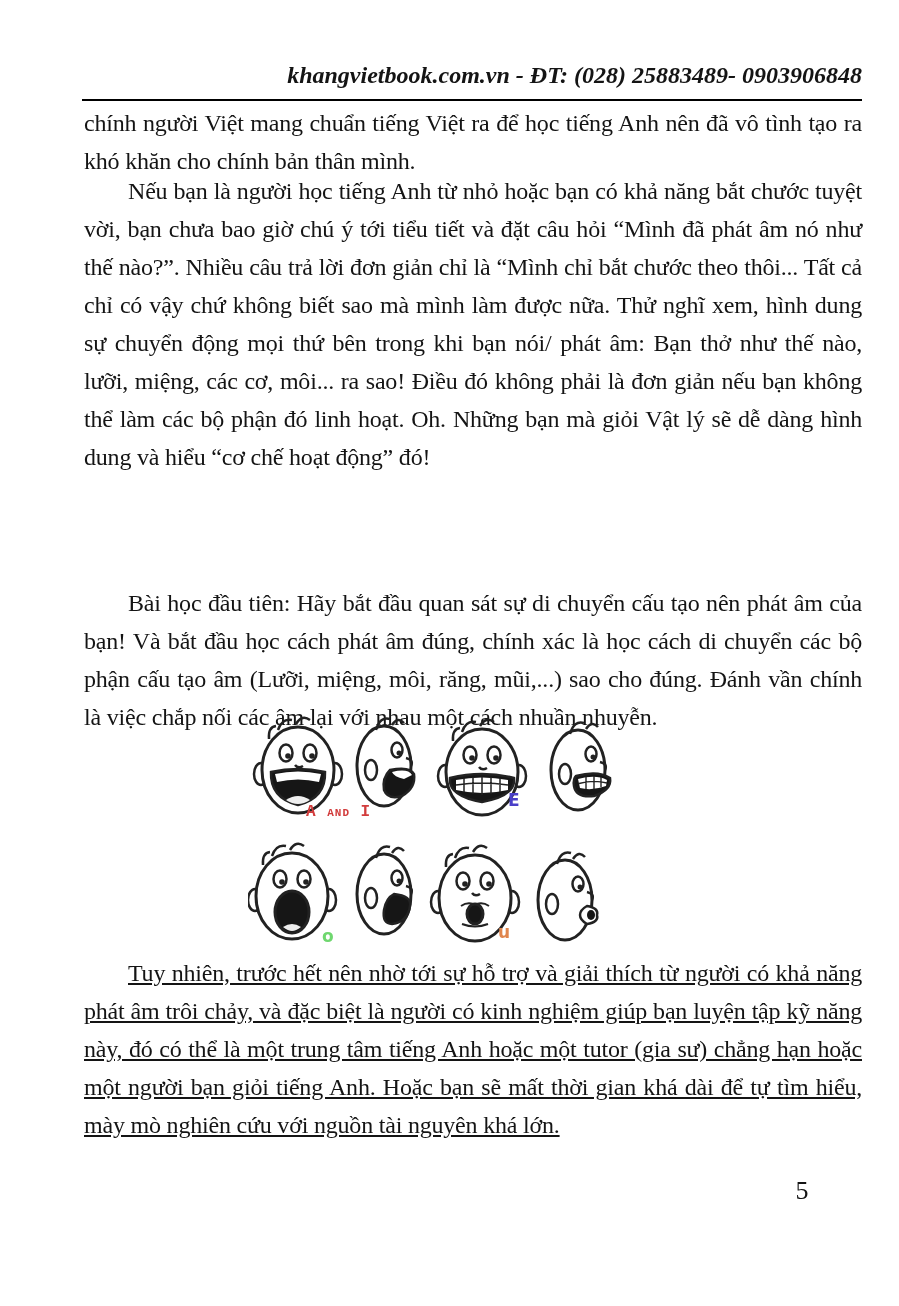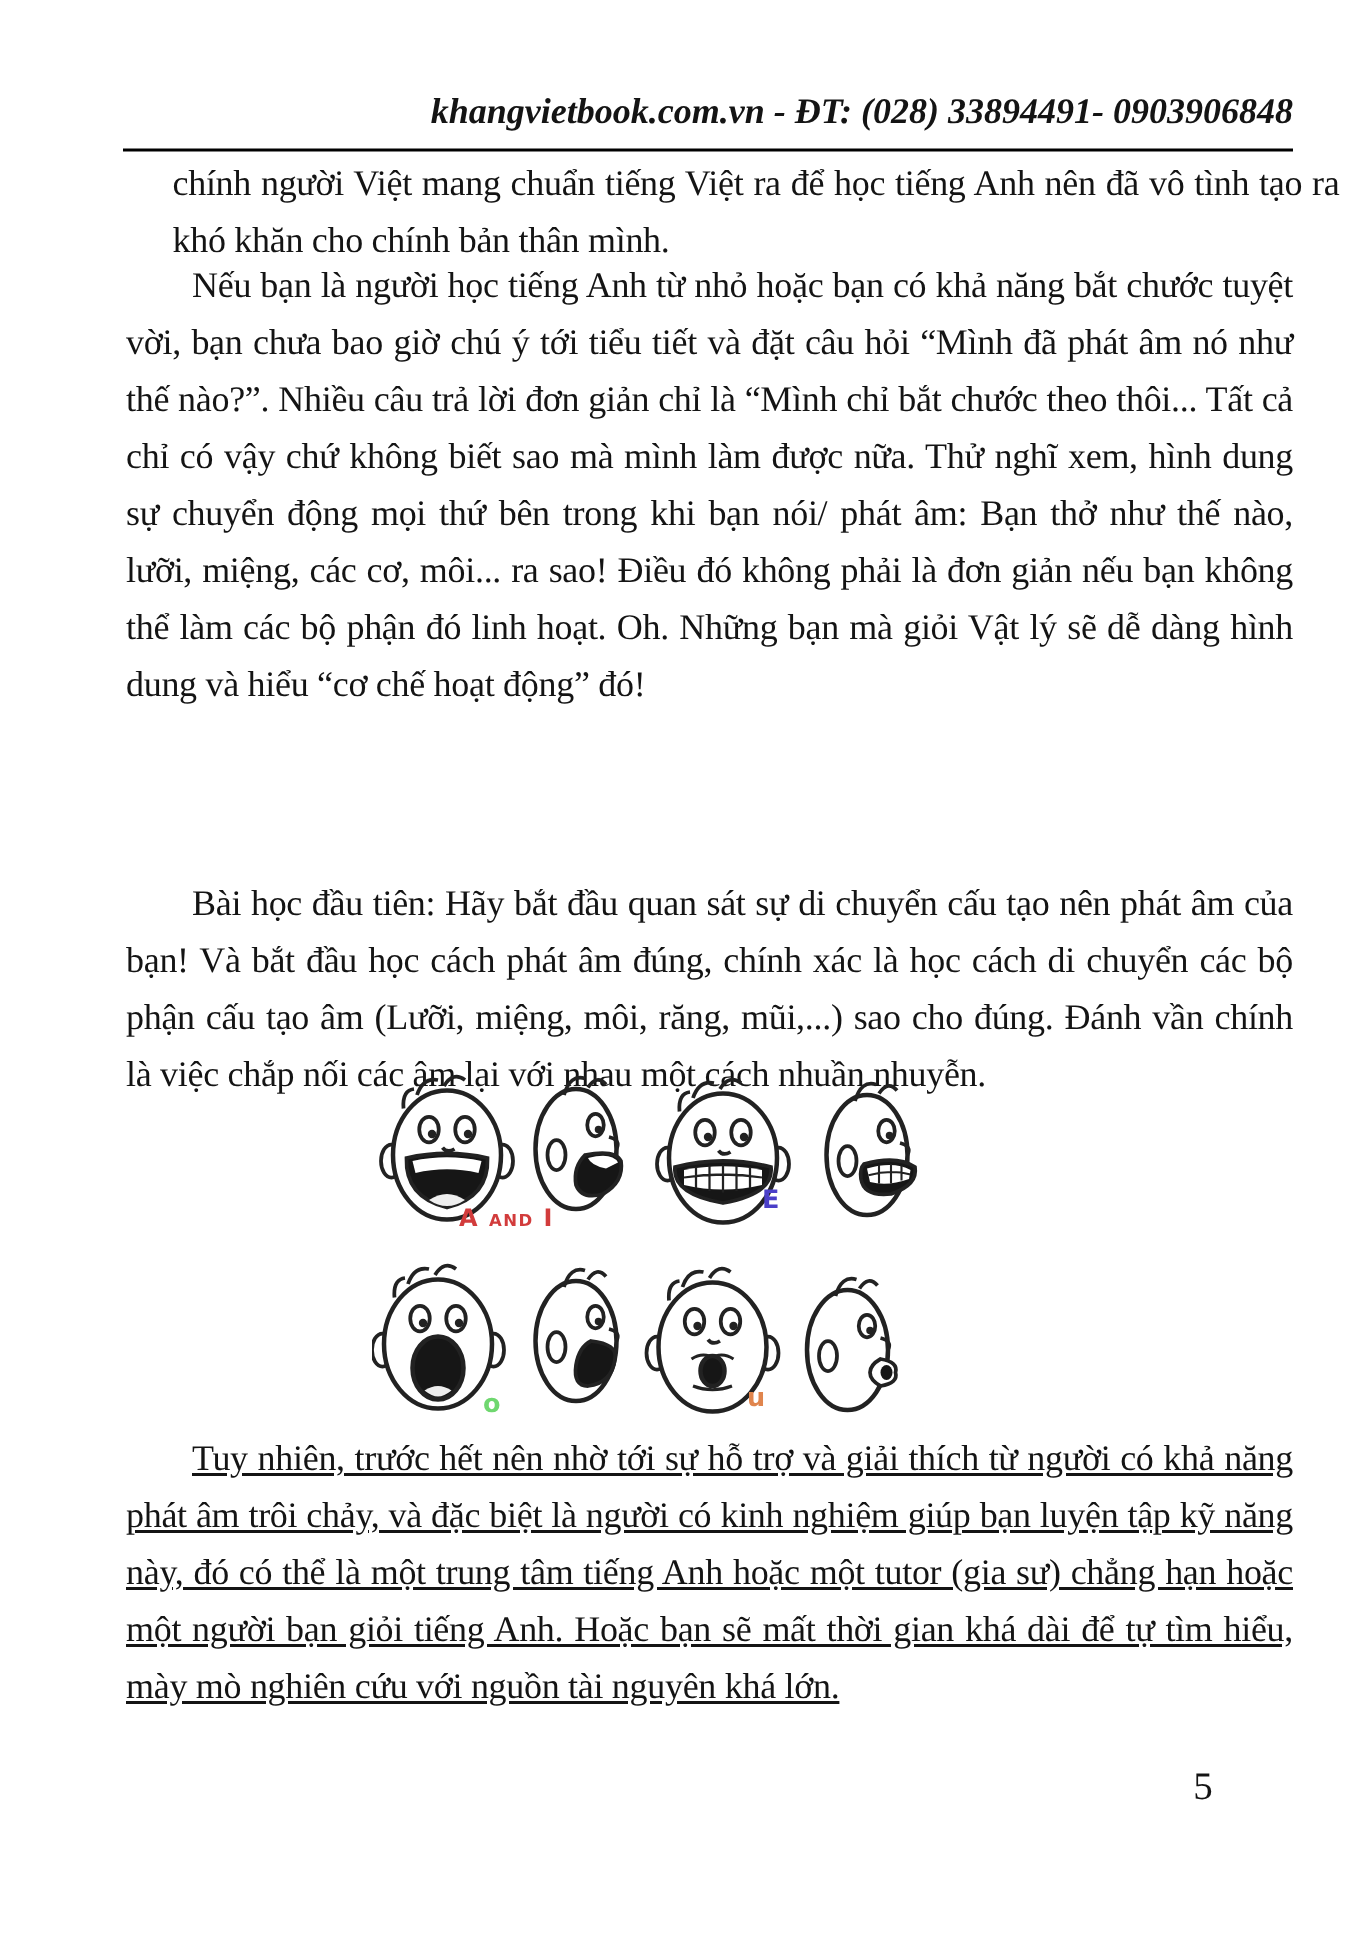--- a/index.html
+++ b/index.html
@@ -21,21 +21,21 @@
     position:absolute;top:99px;left:82px;width:780px;height:2px;
     background:#000;
   }
   .body-p{
     position:absolute;left:84px;width:778px;margin:0;
     font-size:24px;line-height:38px;
     text-align:justify;
     text-indent:44px;
     letter-spacing:-0.2px;
   }
-  .noindent{text-indent:0;margin-left:31px;}
+  .noindent{text-indent:0;}
   .pos-p1{top:104px;}
   .pos-p2{top:172px;}
   .pos-p3{top:560px;margin-top:24px;}
   .pos-p4{top:954px;text-decoration:underline;}
   .illustration{
     position:absolute;left:248px;top:714px;width:404px;height:246px;
   }
   .illustration svg{position:absolute;left:0;top:0;}
   .lbl{
     position:absolute;
@@ -51,21 +51,21 @@
     position:absolute;left:772px;top:1176px;width:60px;
     font-size:26px;text-align:center;
   }
 </style>
 </head>
 <body>
 
 <div class="page">
 
   <div class="header">
-    <span>khangvietbook.com.vn - ĐT: (028) 33894491- 0903906848</span>
+    <span>khangvietbook.com.vn - ĐT: (028) 25883489- 0903906848</span>
   </div>
   <div class="header-rule"></div>
 
   <p class="body-p noindent pos-p1">chính người Việt mang chuẩn tiếng Việt ra để học tiếng Anh nên đã vô tình tạo ra khó khăn cho chính bản thân mình.</p>
   <p class="body-p pos-p2">Nếu bạn là người học tiếng Anh từ nhỏ hoặc bạn có khả năng bắt chước tuyệt vời, bạn chưa bao giờ chú ý tới tiểu tiết và đặt câu hỏi “Mình đã phát âm nó như thế nào?”. Nhiều câu trả lời đơn giản chỉ là “Mình chỉ bắt chước theo thôi... Tất cả chỉ có vậy chứ không biết sao mà mình làm được nữa. Thử nghĩ xem, hình dung sự chuyển động mọi thứ bên trong khi bạn nói/ phát âm: Bạn thở như thế nào, lưỡi, miệng, các cơ, môi... ra sao! Điều đó không phải là đơn giản nếu bạn không thể làm các bộ phận đó linh hoạt. Oh. Những bạn mà giỏi Vật lý sẽ dễ dàng hình dung và hiểu “cơ chế hoạt động” đó!</p>
   <p class="body-p pos-p3">Bài học đầu tiên: Hãy bắt đầu quan sát sự di chuyển cấu tạo nên phát âm của bạn! Và bắt đầu học cách phát âm đúng, chính xác là học cách di chuyển các bộ phận cấu tạo âm (Lưỡi, miệng, môi, răng, mũi,...) sao cho đúng. Đánh vần chính là việc chắp nối các âm lại với nhau một cách nhuần nhuyễn.</p>
 
   <div class="illustration">
     <svg width="404" height="246" viewBox="0 0 404 246">
       <defs>
@@ -130,21 +130,21 @@
         <ellipse cx="0" cy="16" rx="8" ry="10" fill="#161616" stroke="#222" stroke-width="3"></ellipse>
         <path d="M-14,8 Q-8,4 -2,6 M2,6 Q8,4 14,8 M-13,26 Q0,31 13,26" fill="none" stroke="#222" stroke-width="2"></path>
       </g>
       <g transform="translate(317,186)">
         <use href="#headS"></use>
         <path d="M22,6 Q34,8 32,15 Q34,22 22,24 Q15,20 15,15 Q15,10 22,6 Z" fill="#fff" stroke="#222" stroke-width="2.5"></path>
         <ellipse cx="26" cy="15" rx="4" ry="5" fill="#161616"></ellipse>
       </g>
     </svg>
 
-    <span class="lbl lbl-ai" style="color: rgb(210, 60, 60);">A and I</span>
+    <span class="lbl lbl-ai" style="color: rgb(210, 60, 60); font-family: Liberation Mono, monospace;">A and I</span>
     <span class="lbl lbl-e" style="color: rgb(74, 63, 200);">E</span>
     <span class="lbl lbl-o" style="color: rgb(111, 215, 111);">o</span>
     <span class="lbl lbl-u" style="color: rgb(224, 133, 77);">u</span>
   </div>
 
   <p class="body-p pos-p4">Tuy nhiên, trước hết nên nhờ tới sự hỗ trợ và giải thích từ người có khả năng phát âm trôi chảy, và đặc biệt là người có kinh nghiệm giúp bạn luyện tập kỹ năng này, đó có thể là một trung tâm tiếng Anh hoặc một tutor (gia sư) chẳng hạn hoặc một người bạn giỏi tiếng Anh. Hoặc bạn sẽ mất thời gian khá dài để tự tìm hiểu, mày mò nghiên cứu với nguồn tài nguyên khá lớn.</p>
 
   <div class="page-number">5</div>
 
 </div>

